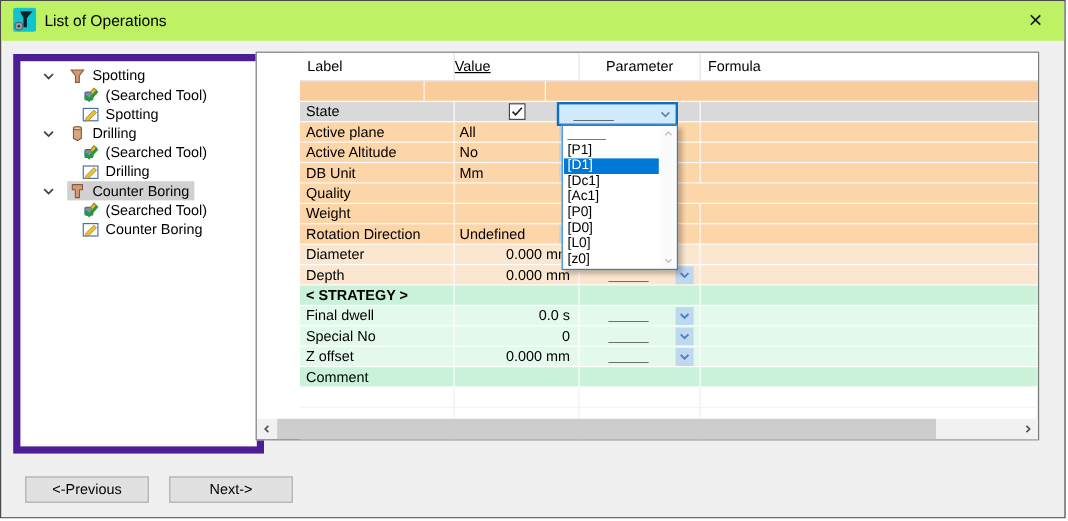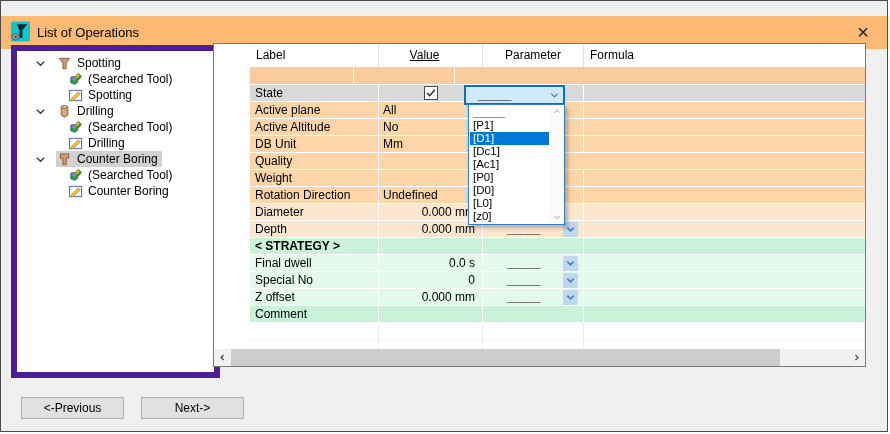--- a/index.html
+++ b/index.html
@@ -3,40 +3,40 @@
 <meta charset="utf-8">
 <style>
   html,body{margin:0;padding:0;background:#fff;}
   *{box-sizing:border-box;}
   #window{
     position:relative;width:888px;height:432px;margin:0;
     border:1px solid #4A4A4D;background:#F0F0F0;
     font-family:"Liberation Sans",sans-serif;color:#000;overflow:hidden;
   }
   
-  .titlebar{position:absolute;left:0;top:15px;right:0;height:33px;background:#fdba74;}
+  .titlebar{position:absolute;left:0;top:0;right:0;height:33px;background:#bef264;}
   .title-icon{position:absolute;left:9px;top:5px;width:21px;height:22px;}
   .title-text{position:absolute;left:36px;top:0;height:33px;line-height:33px;font-size:13px;}
   .close-btn{position:absolute;right:6px;top:2px;width:36px;height:28px;text-align:center;line-height:28px;font-size:20px;font-weight:300;color:#1a1a1a;cursor:default;}
   
   .tree-panel{position:absolute;left:10px;top:44px;width:209px;height:333px;background:#fff;border:6px solid #4c1d95;padding-top:4px;overflow:hidden;}
   .tree-row{height:16px;display:flex;align-items:center;font-size:12px;white-space:nowrap;}
   .tree-row.lvl1{padding-left:17px;}
   .tree-row.lvl2{padding-left:50px;}
   .expander{width:12px;height:12px;margin-right:10px;display:flex;align-items:center;justify-content:center;}
   .tree-sel{display:flex;align-items:center;height:16px;padding-right:4px;}
   .tree-sel.selected{background:#D1D1D1;}
   .ticon{width:16px;height:15px;margin-right:5px;display:flex;align-items:center;justify-content:center;}
   .tlabel{line-height:16px;}
   
   .ptable{position:absolute;left:212px;top:42px;width:653px;height:324px;background:#fff;border:1px solid #7A7A7A;overflow:hidden;padding-left:36px;}
   .thead{display:flex;height:24px;border-bottom:1px solid #D6D6D6;background:#fff;}
   .hcell{font-size:12px;line-height:23px;border-right:1px solid #E4E4E4;}
   .h-label{width:129px;padding-left:6px;}
-  .h-value{width:104px;text-align:center;padding-right:12px;text-decoration:underline;}
+  .h-value{width:104px;text-align:left;padding-right:12px;text-decoration:underline;}
   .h-param{width:101px;text-align:center;}
   .h-formula{flex:1;padding-left:6px;border-right:none;}
   .trow{display:flex;height:17px;}
   .cell{height:17px;border-right:1px solid #fff;border-bottom:1px solid #fff;font-size:12px;display:flex;align-items:center;position:relative;overflow:hidden;}
   .c-label{width:129px;padding-left:5px;white-space:nowrap;}
   .c-value{width:104px;}
   .c-param{width:101px;}
   .c-formula{flex:1;border-right:none;}
   .tone-section-orange .cell{background:var(--orangeSection,#FACC9B);}
   .tone-section-orange .c-label{font-weight:bold;}

